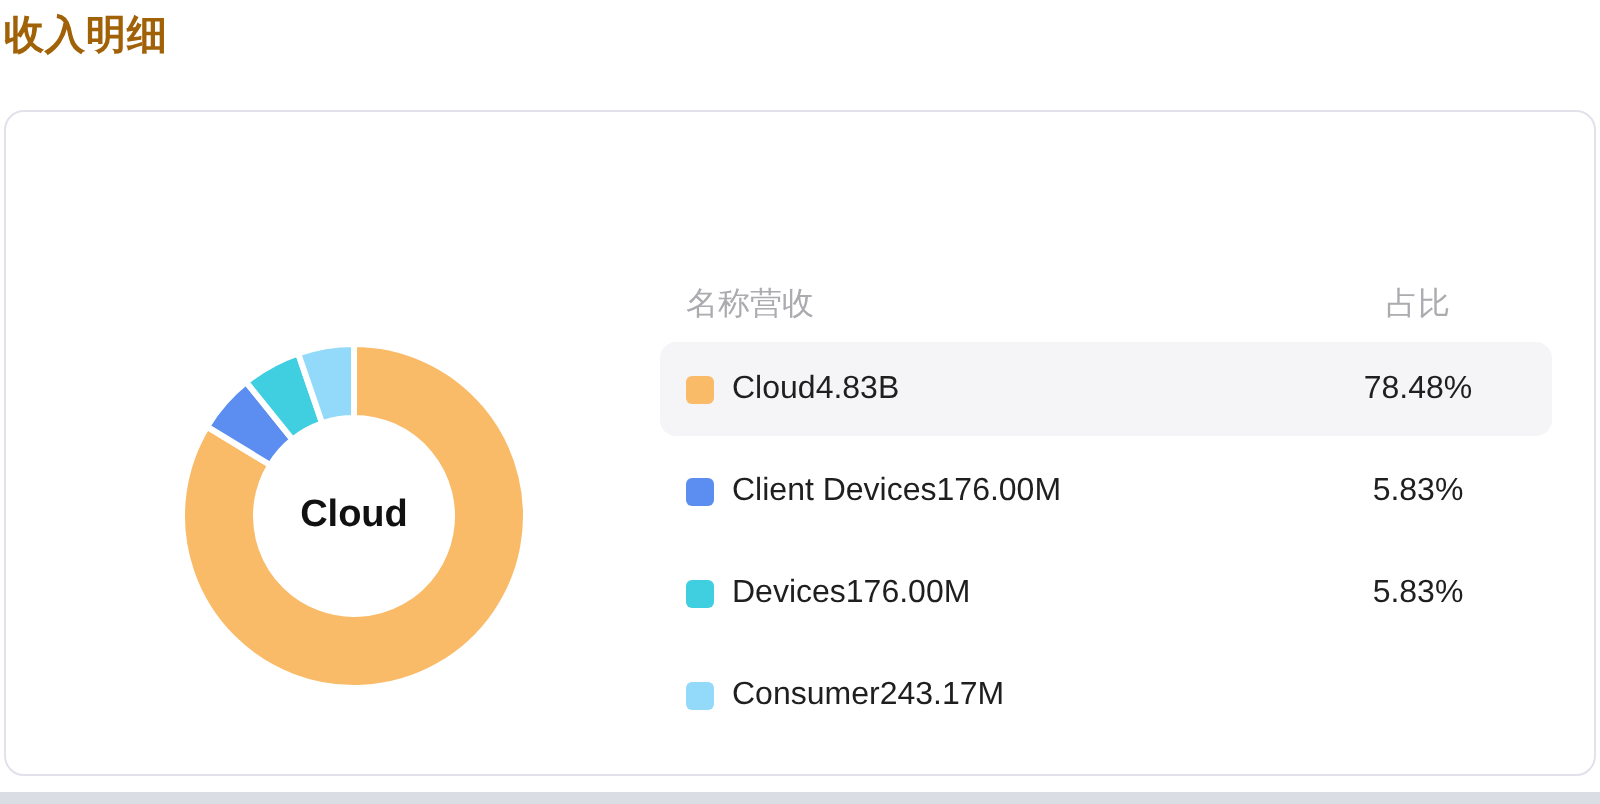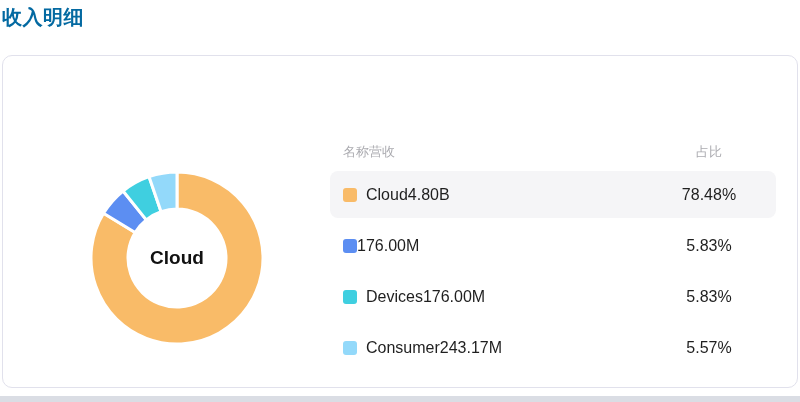--- a/index.html
+++ b/index.html
@@ -4,21 +4,21 @@
 <style>
   * { margin: 0; padding: 0; box-sizing: border-box; }
   html, body {
     width: 800px; height: 402px;
     background: #ffffff;
     font-family: "Liberation Sans", "DejaVu Sans", sans-serif;
     overflow: hidden; position: relative;
   }
   .page-title {
     position: absolute; left: 2px; top: 4px;
-    font-size: 20px; font-weight: bold; color: #0369a1;
+    font-size: 20px; font-weight: bold; color: #a16207;
     letter-spacing: 0.5px;
   }
   .card {
     position: absolute; left: 2px; top: 55px;
     width: 796px; height: 333px;
     background: #ffffff;
     border: 1px solid #E1E1EC;
     border-radius: 10px;
   }
   .bottom-band {
@@ -43,21 +43,21 @@
   }
   .chart-footer .dim { font-size: 16px; font-weight: bold; color: #1a1a1a; }
   .chart-footer .unit { font-size: 15px; color: #9b9b9b; }
   
   .table {
     position: absolute; left: 327px; top: 88px; width: 446px;
   }
   .t-header {
     display: flex; align-items: center;
     padding: 0 15px 0 13px; height: 16px;
-    font-size: 13px; color: #ABABB0;
+    font-size: 16px; color: #ABABB0;
   }
   .t-rows { margin-top: 11px; }
   .t-row {
     display: flex; align-items: center;
     height: 47px; margin-bottom: 4px;
     padding: 0 15px 0 13px;
     border-radius: 8px;
     font-size: 16px; color: #1f1f1f;
     cursor: pointer;
   }
@@ -98,44 +98,44 @@
       <span class="col-name">名称</span>
       <span class="col-rev">营收</span>
       <span class="col-pct">占比</span>
     </div>
     <div class="t-rows" id="t-rows">
         <div class="t-row highlighted">
     <span class="col-name">
       <span class="swatch" style="background: rgb(249, 187, 104);"></span>
       <span class="name-text">Cloud</span>
     </span>
-    <span class="col-rev">4.80B</span>
+    <span class="col-rev">4.83B</span>
     <span class="col-pct">78.48%</span>
   </div>
         <div class="t-row">
     <span class="col-name">
       <span class="swatch" style="background: rgb(92, 142, 242);"></span>
+      <span class="name-text">Client Devices</span>
     </span>
     <span class="col-rev">176.00M</span>
     <span class="col-pct">5.83%</span>
   </div>
         <div class="t-row">
     <span class="col-name">
       <span class="swatch" style="background: rgb(63, 207, 224);"></span>
       <span class="name-text">Devices</span>
     </span>
     <span class="col-rev">176.00M</span>
     <span class="col-pct">5.83%</span>
   </div>
         <div class="t-row">
     <span class="col-name">
       <span class="swatch" style="background: rgb(147, 217, 250);"></span>
       <span class="name-text">Consumer</span>
     </span>
     <span class="col-rev">243.17M</span>
-    <span class="col-pct">5.57%</span>
   </div>
       </div>
   </div>
 
 </div>
 
 <div class="bottom-band"></div>
 
 </body></html>

